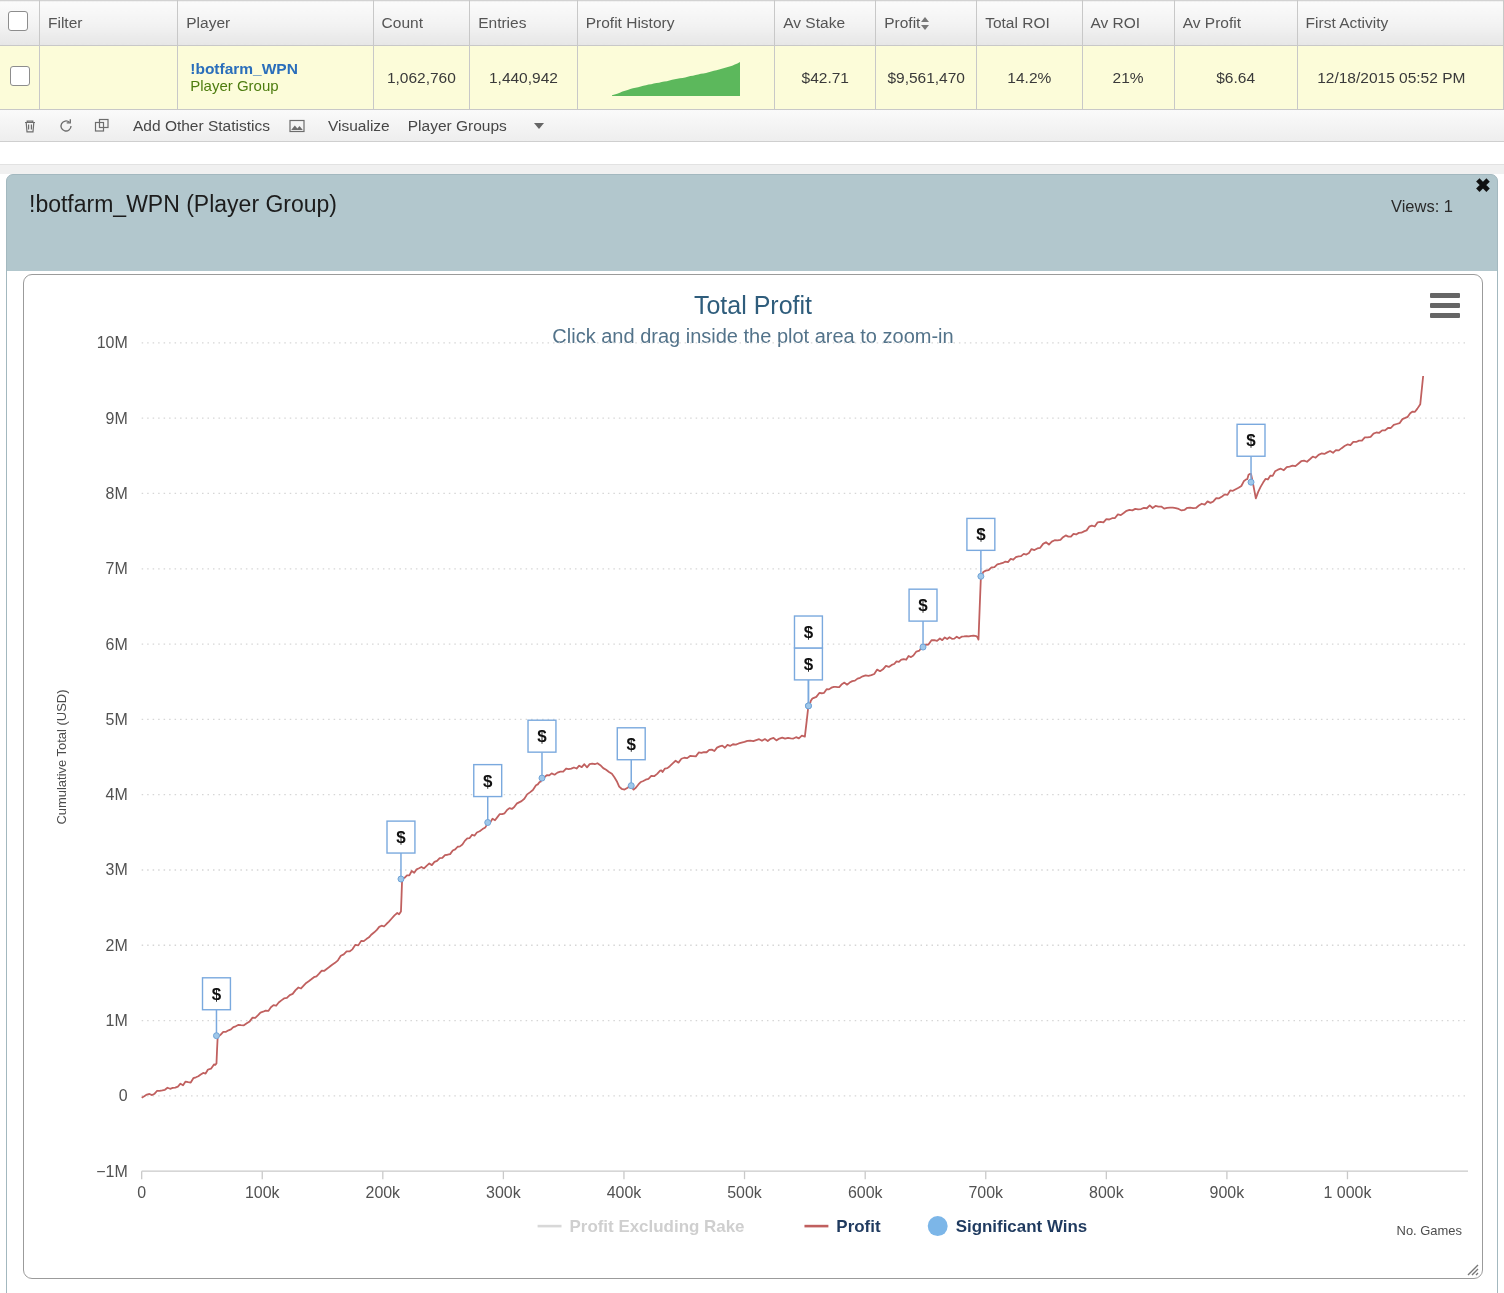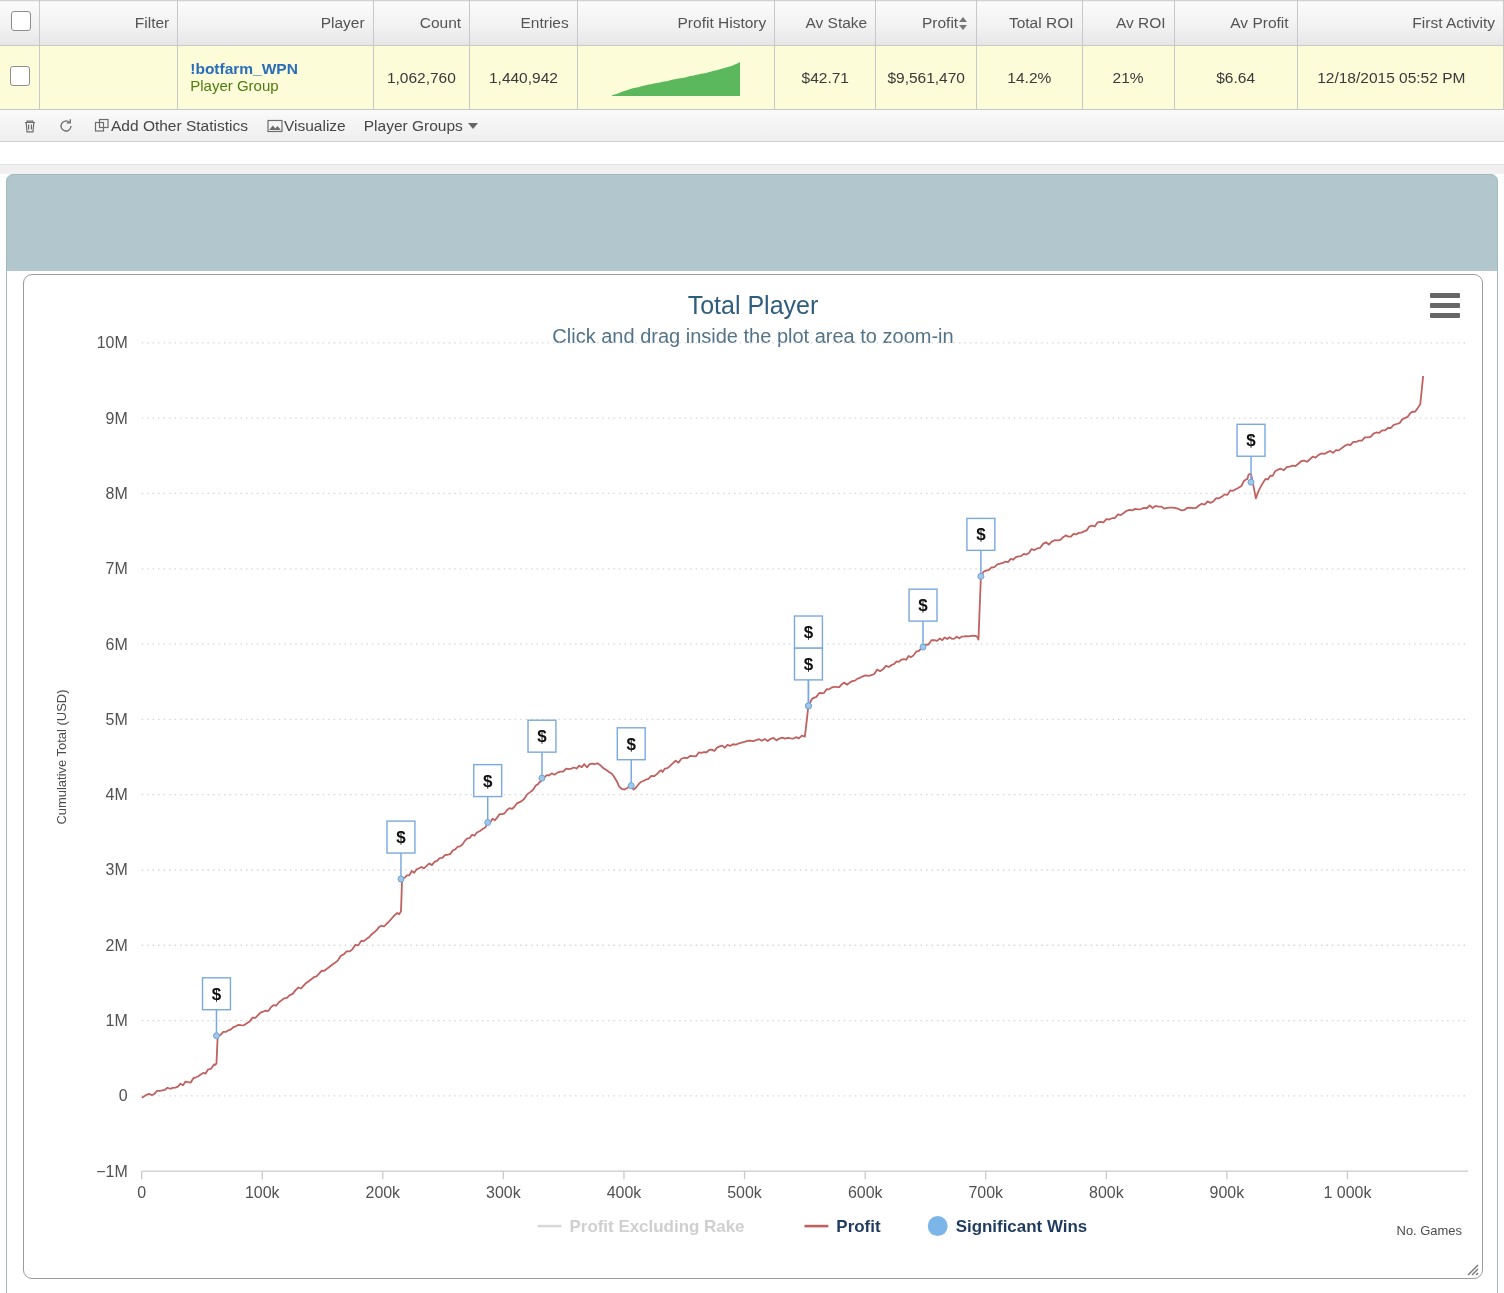--- a/index.html
+++ b/index.html
@@ -19,21 +19,21 @@
     border-bottom: 1px solid #c8c8c8;
     font-size: 15.5px;
     color: #3a3a3a;
     padding: 3px 8px;
     font-weight: normal;
     vertical-align: middle;
   }
   table.grid th {
     height: 45px;
     background: linear-gradient(to bottom,#fbfbfb 0%, #f2f2f2 55%, #e6e6e6 100%);
-    text-align: right;
+    text-align: left;
     color: #555;
     border-top: 1px solid #d2d2d2;
   }
   table.grid td { height: 64px; background: #fcfcd9; }
   .col-check { width: 36px; }
   .col-filter { width: 126px; }
   .col-player { width: 178px; }
   .col-count  { width: 88px; }
   .col-entries{ width: 98px; }
   .col-hist   { width: 180px; }
@@ -64,21 +64,21 @@
   .spark { width: 128px; height: 36px; display:block; margin: 0 auto; }
 
   
   .toolbar {
     height: 32px; width: 1504px;
     background: linear-gradient(to bottom,#fafafa,#eeeeee);
     border-bottom: 1px solid #cfcfcf;
     display: flex; align-items: center;
     padding-left: 12px; gap: 0px;
   }
-  .tb-item { display:flex; align-items:center; gap:0; font-size:15.5px; color:#474747; cursor:pointer; padding: 0 9px; height:30px;}
+  .tb-item { display:flex; align-items:center; gap:22px; font-size:15.5px; color:#474747; cursor:pointer; padding: 0 9px; height:30px;}
   .tb-icon { width:18px; height:18px; display:inline-block; position:relative; }
   .tb-label { white-space: nowrap; }
   .caret { width:0;height:0;border-left:5px solid transparent;border-right:5px solid transparent;border-top:6px solid #666; display:inline-block; margin-left:5px; vertical-align:2px;}
 
   .gap-below-toolbar { height: 22px; width:1504px; background:#ffffff; }
   .gray-strip { height: 10px; width:1504px; background:#f0f0f0; border-top:1px solid #e2e2e2;}
 
   
   .panel {
     position: relative;
@@ -273,26 +273,31 @@
   <div class="tb-item">
     <span class="tb-label">Player Groups</span>
     <span class="caret"></span>
   </div>
 </div>
 
 <div class="gap-below-toolbar"></div>
 <div class="gray-strip"></div>
 
 <div class="panel">
+  <div class="panel-head">
+    <div class="panel-title">!botfarm_WPN (Player Group)</div>
+    <div class="views">Views: 1</div>
+    <div class="close-x">✖</div>
+  </div>
 
 
   <div class="panel-body">
 
     <div class="chart-card">
-      <div class="chart-title">Total Player</div>
+      <div class="chart-title">Total Profit</div>
       <div class="chart-sub">Click and drag inside the plot area to zoom-in</div>
       <div class="burger">
         <span></span>
           <span></span>
           <span></span>
       </div>
       <svg class="chart-svg" id="chart" viewBox="0 0 1462 1005" preserveAspectRatio="none">
           <line x1="118" y1="822.5" x2="1448" y2="822.5" stroke="#d6d6d6" stroke-width="1.3" stroke-dasharray="1.5 4"></line>
           <line x1="118" y1="747.1" x2="1448" y2="747.1" stroke="#d6d6d6" stroke-width="1.3" stroke-dasharray="1.5 4"></line>
           <line x1="118" y1="671.6" x2="1448" y2="671.6" stroke="#d6d6d6" stroke-width="1.3" stroke-dasharray="1.5 4"></line>

